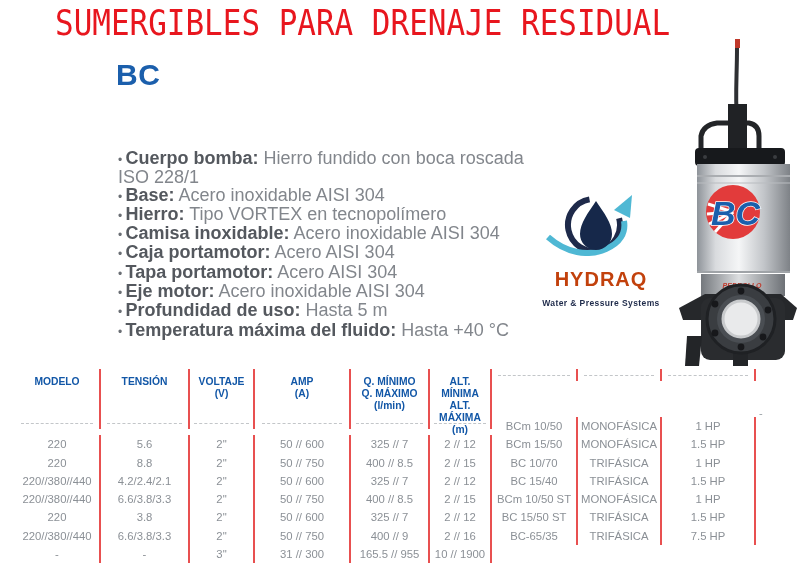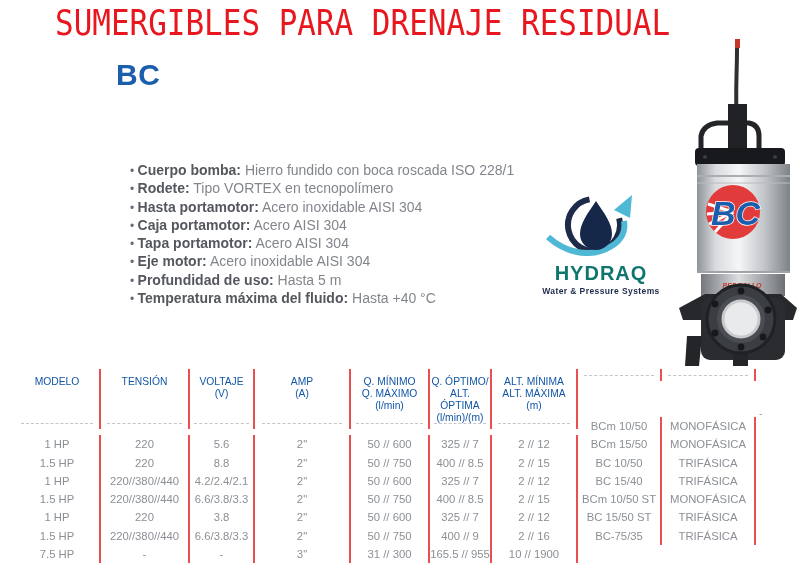--- a/index.html
+++ b/index.html
@@ -21,51 +21,51 @@
 
   
   #series-heading{
     left:116px;top:58px;
     font-size:30px;font-weight:bold;color:#1b5fac;letter-spacing:.5px;
   }
 
   
   #specs-list{
     left:114px;top:146px;width:440px;
-    list-style:none;margin:16px;padding:0;
-    font-size:14px;line-height:17.3px;color:#82868c;
+    list-style:none;margin:4px;padding:0;
+    font-size:18px;line-height:17.3px;color:#82868c;
   }
   #specs-list li::before{content:"• ";color:#6a6e74;font-size:12px;}
   #specs-list b{color:#54585e;font-weight:bold;}
 
   
   #logo-block{left:536px;top:192px;width:130px;text-align:center;}
   #logo-name{
-    margin-top:2px;font-size:20px;font-weight:bold;color:#0f766e;letter-spacing:1px;
+    margin-top:8px;font-size:20px;font-weight:bold;color:#c2410c;letter-spacing:1px;
   }
   #logo-tagline{
-    font-size:8.5px;font-weight:bold;color:#1e2a4a;letter-spacing:.4px;margin-top:1px;
+    font-size:8.5px;font-weight:bold;color:#1e2a4a;letter-spacing:.4px;margin-top:7px;
   }
 
   
   #pump-image{left:645px;top:36px;}
   .pump-badge-text{
     font-family:"Liberation Sans",sans-serif;font-weight:bold;font-style:italic;
   }
 
   
   #spec-table{
     left:15px;top:369px;
     display:grid;
     grid-template-columns:86px 89px 65px 96px 79px 62px 86px 84px 94px;
   }
   #spec-table .th{
     height:48px;border-right:2px solid #e85050;
     padding-top:7px;box-sizing:border-box;
-    font-size:10.3px;line-height:12px;font-weight:normal;color:#1257a7;
+    font-size:10.3px;line-height:12px;font-weight:bold;color:#1257a7;
     text-align:center;white-space:pre-line;
   }
   #spec-table .dash{
     height:12px;border-right:2px solid #e85050;position:relative;
   }
   #spec-table .dash::before{
     content:"";position:absolute;left:7%;right:7%;top:50%;
     border-top:1px dashed #c3c6c9;
   }
   #spec-table .td{
@@ -76,22 +76,23 @@
 </style>
 </head>
 <body>
 
 <div class="abs" id="main-title">SUMERGIBLES PARA DRENAJE RESIDUAL</div>
 
 <div class="abs" id="series-heading">BC</div>
 
 <ul class="abs" id="specs-list">
     <li><b>Cuerpo bomba:</b><span> Hierro fundido con boca roscada ISO 228/1</span></li>
-    <li><b>Rodete:</b><span> Tipo VORTEX en tecnopolímero</span></li>
-    <li><b>Hasta portamotor:</b><span> Acero inoxidable AISI 304</span></li>
+    <li><b>Base:</b><span> Acero inoxidable AISI 304</span></li>
+    <li><b>Hierro:</b><span> Tipo VORTEX en tecnopolímero</span></li>
+    <li><b>Camisa inoxidable:</b><span> Acero inoxidable AISI 304</span></li>
     <li><b>Caja portamotor:</b><span> Acero AISI 304</span></li>
     <li><b>Tapa portamotor:</b><span> Acero AISI 304</span></li>
     <li><b>Eje motor:</b><span> Acero inoxidable AISI 304</span></li>
     <li><b>Profundidad de uso:</b><span> Hasta 5 m</span></li>
     <li><b>Temperatura máxima del fluido:</b><span> Hasta +40 °C</span></li>
   </ul>
 
 <div class="abs" id="logo-block">
   <svg width="110" height="64" viewBox="0 0 110 64">
 
@@ -173,23 +174,20 @@
 <div class="abs" id="spec-table">
     <div class="th">MODELO</div>
     <div class="th">TENSIÓN</div>
     <div class="th">VOLTAJE
 (V)</div>
     <div class="th">AMP
 (A)</div>
     <div class="th">Q. MÍNIMO
 Q. MÁXIMO
 (l/min)</div>
-    <div class="th">Q. ÓPTIMO/
-ALT. ÓPTIMA
-(l/min)/(m)</div>
     <div class="th">ALT. MÍNIMA
 ALT. MÁXIMA
 (m)</div>
     <div class="dash"></div>
     <div class="dash"></div>
     <div class="dash"></div>
     <div class="dash"></div>
     <div class="dash"></div>
     <div class="dash"></div>
     <div class="dash"></div>
@@ -206,21 +204,21 @@
     <div class="td">2 // 12</div>
     <div class="td">BCm 15/50</div>
     <div class="td">MONOFÁSICA</div>
     <div class="td">1.5 HP</div>
     <div class="td">220</div>
     <div class="td">8.8</div>
     <div class="td">2"</div>
     <div class="td">50 // 750</div>
     <div class="td">400 // 8.5</div>
     <div class="td">2 // 15</div>
-    <div class="td">BC 10/50</div>
+    <div class="td">BC 10/70</div>
     <div class="td">TRIFÁSICA</div>
     <div class="td">1 HP</div>
     <div class="td">220//380//440</div>
     <div class="td">4.2/2.4/2.1</div>
     <div class="td">2"</div>
     <div class="td">50 // 600</div>
     <div class="td">325 // 7</div>
     <div class="td">2 // 12</div>
     <div class="td">BC 15/40</div>
     <div class="td">TRIFÁSICA</div>
@@ -242,21 +240,21 @@
     <div class="td">2 // 12</div>
     <div class="td">BC 15/50 ST</div>
     <div class="td">TRIFÁSICA</div>
     <div class="td">1.5 HP</div>
     <div class="td">220//380//440</div>
     <div class="td">6.6/3.8/3.3</div>
     <div class="td">2"</div>
     <div class="td">50 // 750</div>
     <div class="td">400 // 9</div>
     <div class="td">2 // 16</div>
-    <div class="td">BC-75/35</div>
+    <div class="td">BC-65/35</div>
     <div class="td">TRIFÁSICA</div>
     <div class="td">7.5 HP</div>
     <div class="td">-</div>
     <div class="td">-</div>
     <div class="td">3"</div>
     <div class="td">31 // 300</div>
     <div class="td">165.5 // 955</div>
     <div class="td">10 // 1900</div>
   </div>
 <div class="abs" id="trailing-dash">-</div>

